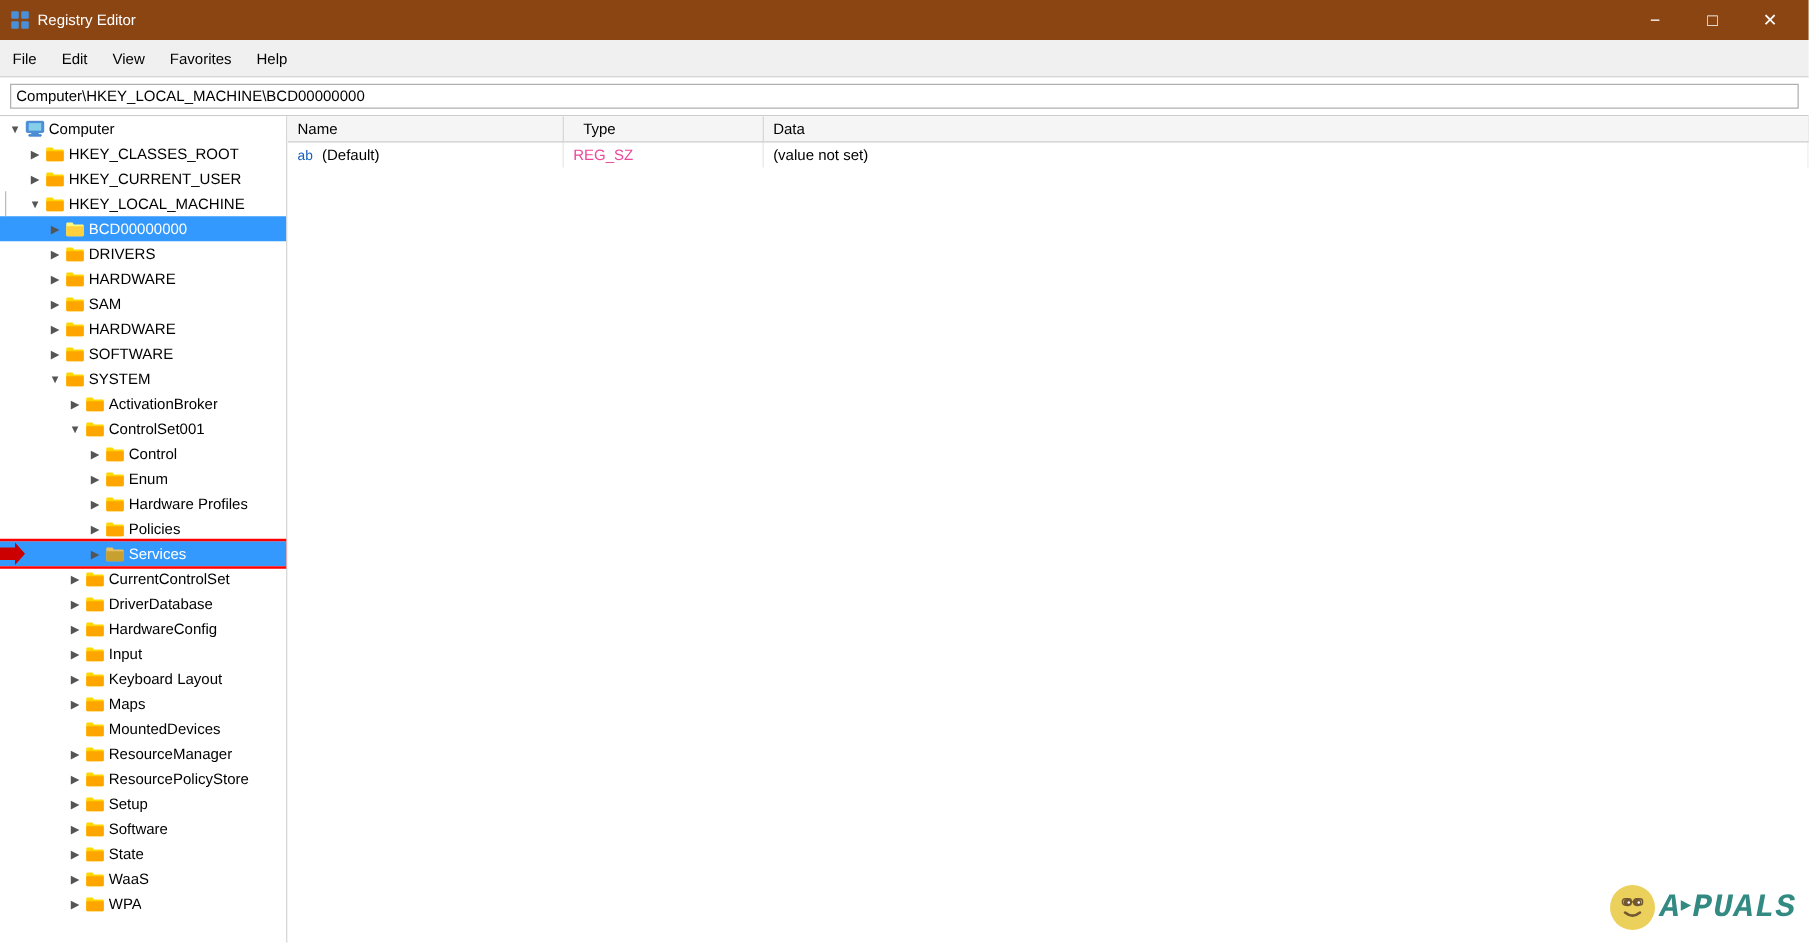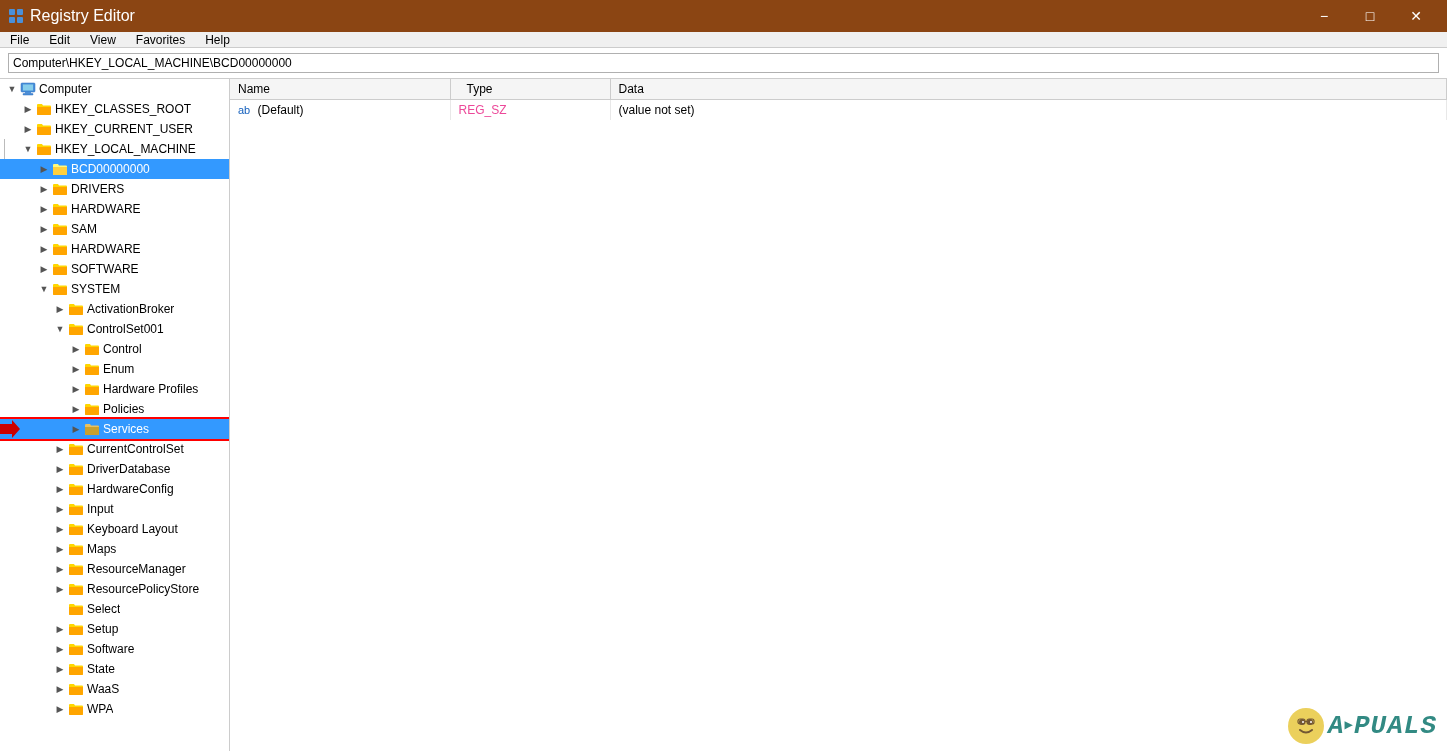--- a/index.html
+++ b/index.html
@@ -29,21 +29,21 @@
       gap: 6px;
     }
     .title-bar-icon {
       width: 16px;
       height: 16px;
       display: flex;
       align-items: center;
       justify-content: center;
     }
     .title-bar-text {
-      font-size: 16px;
+      font-size: 12px;
       font-weight: normal;
     }
     .title-bar-controls {
       display: flex;
       gap: 0;
     }
     .title-btn {
       width: 46px;
       height: 32px;
       background: transparent;
@@ -52,21 +52,21 @@
       font-size: 14px;
       cursor: pointer;
       display: flex;
       align-items: center;
       justify-content: center;
     }
 
     
     .menu-bar {
       background: #f0f0f0;
-      height: 16px;
+      height: 30px;
       display: flex;
       align-items: center;
       border-bottom: 1px solid #ccc;
     }
     .menu-item {
       padding: 2px 10px;
       cursor: pointer;
       font-size: 12px;
       height: 100%;
       display: flex;
@@ -564,20 +564,31 @@
       <span class="tree-expand">▶</span>
       <span class="folder-icon">
         <svg class="folder-svg" viewBox="0 0 16 14">
             <path d="M1 3 Q1 2 2 2 L6 2 L7 3.5 L14 3.5 Q15 3.5 15 4.5 L15 12 Q15 13 14 13 L2 13 Q1 13 1 12 Z" class="folder-yellow"></path>
             <path d="M1 5 L15 5 L15 12 Q15 13 14 13 L2 13 Q1 13 1 12 Z" class="folder-yellow-dark"></path>
           </svg>
       </span>
       <span class="tree-label">Maps</span>
     </div>
 
+    <div class="tree-item">
+      <span class="tree-indent" style="width:52px"></span>
+      <span class="tree-expand empty">▶</span>
+      <span class="folder-icon">
+        <svg class="folder-svg" viewBox="0 0 16 14">
+            <path d="M1 3 Q1 2 2 2 L6 2 L7 3.5 L14 3.5 Q15 3.5 15 4.5 L15 12 Q15 13 14 13 L2 13 Q1 13 1 12 Z" class="folder-yellow"></path>
+            <path d="M1 5 L15 5 L15 12 Q15 13 14 13 L2 13 Q1 13 1 12 Z" class="folder-yellow-dark"></path>
+          </svg>
+      </span>
+      <span class="tree-label">MountedDevices</span>
+    </div>
 
     <div class="tree-item">
       <span class="tree-indent" style="width:52px"></span>
       <span class="tree-expand">▶</span>
       <span class="folder-icon">
         <svg class="folder-svg" viewBox="0 0 16 14">
             <path d="M1 3 Q1 2 2 2 L6 2 L7 3.5 L14 3.5 Q15 3.5 15 4.5 L15 12 Q15 13 14 13 L2 13 Q1 13 1 12 Z" class="folder-yellow"></path>
             <path d="M1 5 L15 5 L15 12 Q15 13 14 13 L2 13 Q1 13 1 12 Z" class="folder-yellow-dark"></path>
           </svg>
       </span>
@@ -590,31 +601,20 @@
       <span class="folder-icon">
         <svg class="folder-svg" viewBox="0 0 16 14">
             <path d="M1 3 Q1 2 2 2 L6 2 L7 3.5 L14 3.5 Q15 3.5 15 4.5 L15 12 Q15 13 14 13 L2 13 Q1 13 1 12 Z" class="folder-yellow"></path>
             <path d="M1 5 L15 5 L15 12 Q15 13 14 13 L2 13 Q1 13 1 12 Z" class="folder-yellow-dark"></path>
           </svg>
       </span>
       <span class="tree-label">ResourcePolicyStore</span>
     </div>
 
 
-    <div class="tree-item">
-      <span class="tree-indent" style="width:52px"></span>
-      <span class="tree-expand empty">▶</span>
-      <span class="folder-icon">
-        <svg class="folder-svg" viewBox="0 0 16 14">
-            <path d="M1 3 Q1 2 2 2 L6 2 L7 3.5 L14 3.5 Q15 3.5 15 4.5 L15 12 Q15 13 14 13 L2 13 Q1 13 1 12 Z" class="folder-yellow"></path>
-            <path d="M1 5 L15 5 L15 12 Q15 13 14 13 L2 13 Q1 13 1 12 Z" class="folder-yellow-dark"></path>
-          </svg>
-      </span>
-      <span class="tree-label">Select</span>
-    </div>
 
     <div class="tree-item">
       <span class="tree-indent" style="width:52px"></span>
       <span class="tree-expand">▶</span>
       <span class="folder-icon">
         <svg class="folder-svg" viewBox="0 0 16 14">
             <path d="M1 3 Q1 2 2 2 L6 2 L7 3.5 L14 3.5 Q15 3.5 15 4.5 L15 12 Q15 13 14 13 L2 13 Q1 13 1 12 Z" class="folder-yellow"></path>
             <path d="M1 5 L15 5 L15 12 Q15 13 14 13 L2 13 Q1 13 1 12 Z" class="folder-yellow-dark"></path>
           </svg>
       </span>

